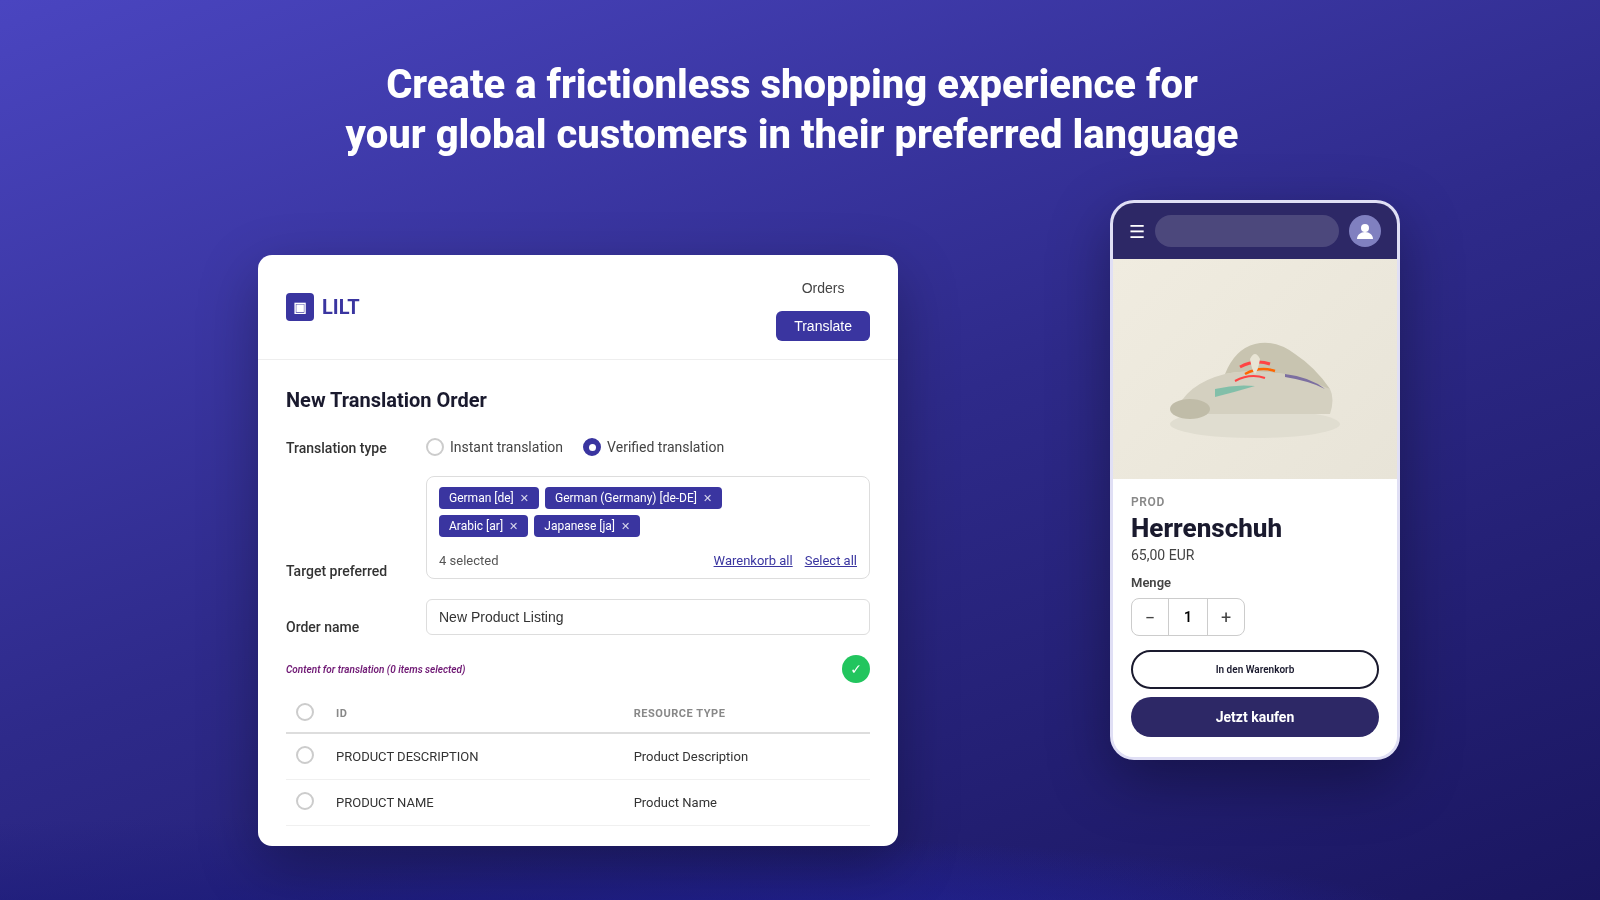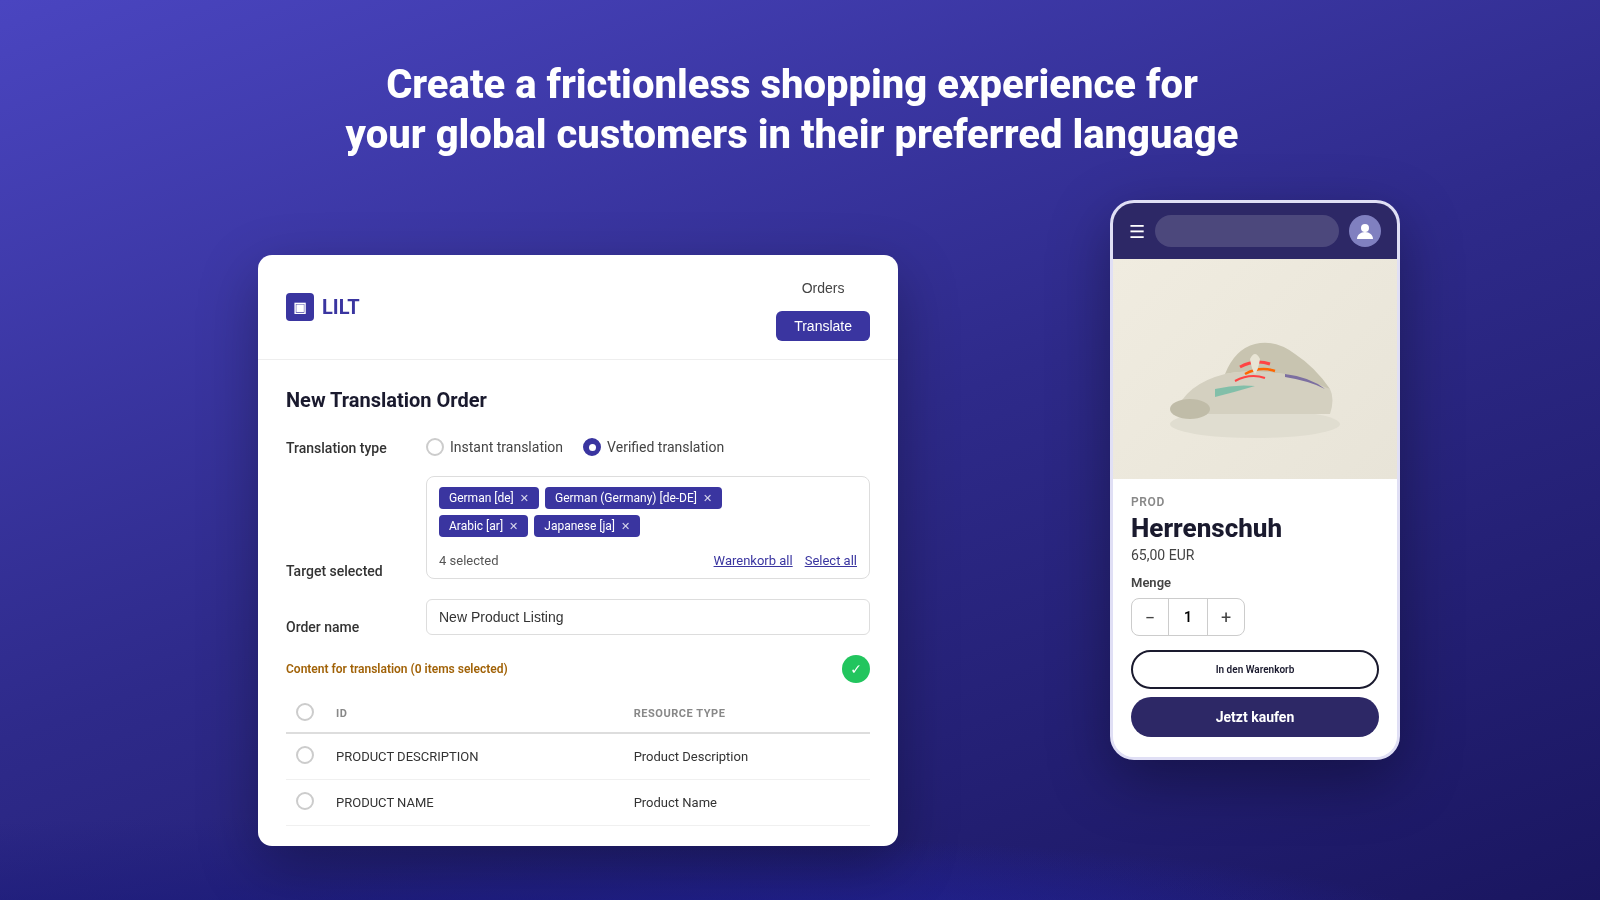--- a/index.html
+++ b/index.html
@@ -257,23 +257,24 @@
     }
 
     .content-header {
       display: flex;
       align-items: center;
       justify-content: space-between;
       margin-bottom: 12px;
     }
 
     .content-title {
-      font-size: 12px;
+      font-size: 10px;
       font-weight: 600;
-      color: #a16207;
+      color: #701a75;
+      font-style: italic;
     }
 
     .check-green {
       width: 28px;
       height: 28px;
       border-radius: 50%;
       background: #22c55e;
       display: flex;
       align-items: center;
       justify-content: center;
@@ -517,21 +518,21 @@
           </div>
           <div class="radio-item">
             <div class="radio-circle active"></div>
             <span>Verified translation</span>
           </div>
         </div>
       </div>
     </div>
 
     <div class="form-row">
-      <div class="form-label">Target selected</div>
+      <div class="form-label">Target preferred</div>
       <div class="form-control">
         <div class="tags-area">
           <div class="tag-row">
             <div class="tag">
               <span>German [de]</span>
               <span class="tag-x">✕</span>
             </div>
             <div class="tag">
               <span>German (Germany) [de-DE]</span>
               <span class="tag-x">✕</span>

